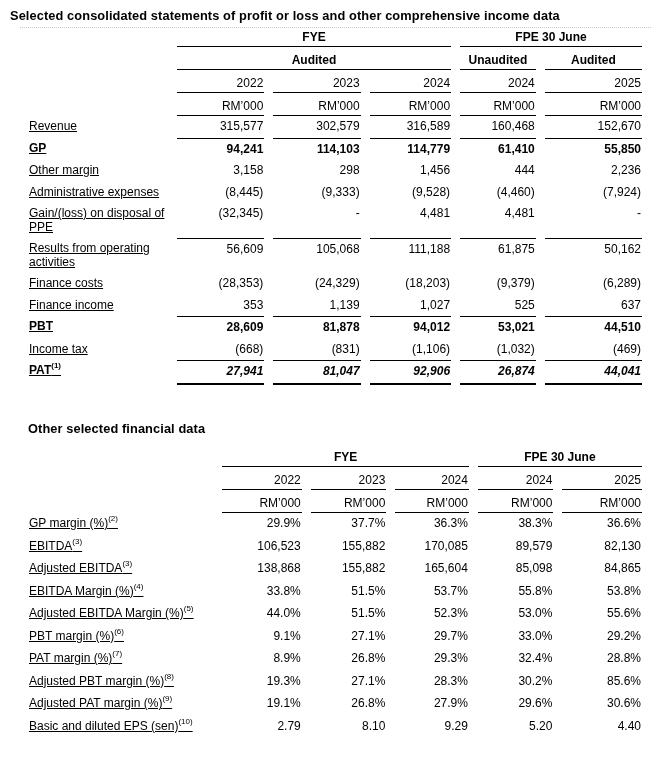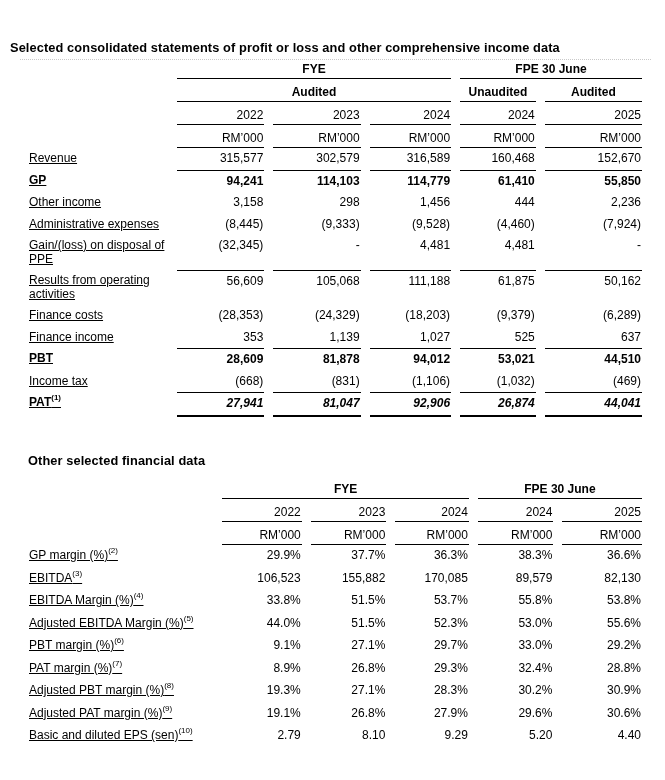--- a/index.html
+++ b/index.html
@@ -4,21 +4,21 @@
 <style>
   * { margin:0; padding:0; box-sizing:border-box; }
   html,body { background:#fff; }
   body {
     width:665px; height:780px; overflow:hidden;
     color:#000;
     font-family:"Liberation Sans", sans-serif;
     font-size:12px;
     -webkit-font-smoothing:antialiased;
   }
-  .page { padding:8px 14px 0 10px;margin-top:32px; }
+  .page { padding:8px 14px 0 10px; }
 
   .doc-title {
     font-size:12.8px; font-weight:bold; line-height:15px;
     letter-spacing:0.1px;
   }
   .doc-title.second { margin:36px 0 0 18px; }
 
   table {
     border-collapse:separate;
     border-spacing:9px 0;
@@ -118,21 +118,21 @@
         </tr>
         <tr>
           <td class="label b">GP</td>
           <td class="num b topline">94,241</td>
           <td class="num b topline">114,103</td>
           <td class="num b topline">114,779</td>
           <td class="num b topline">61,410</td>
           <td class="num b topline">55,850</td>
         </tr>
         <tr>
-          <td class="label">Other income</td>
+          <td class="label">Other margin</td>
           <td class="num">3,158</td>
           <td class="num">298</td>
           <td class="num">1,456</td>
           <td class="num">444</td>
           <td class="num">2,236</td>
         </tr>
         <tr>
           <td class="label">Administrative expenses</td>
           <td class="num">(8,445)</td>
           <td class="num">(9,333)</td>
@@ -244,20 +244,28 @@
         </tr>
         <tr>
           <td class="label">EBITDA<sup>(3)</sup></td>
           <td class="num">106,523</td>
           <td class="num">155,882</td>
           <td class="num">170,085</td>
           <td class="num">89,579</td>
           <td class="num">82,130</td>
         </tr>
         <tr>
+          <td class="label">Adjusted EBITDA<sup>(3)</sup></td>
+          <td class="num">138,868</td>
+          <td class="num">155,882</td>
+          <td class="num">165,604</td>
+          <td class="num">85,098</td>
+          <td class="num">84,865</td>
+        </tr>
+        <tr>
           <td class="label">EBITDA Margin (%)<sup>(4)</sup></td>
           <td class="num">33.8%</td>
           <td class="num">51.5%</td>
           <td class="num">53.7%</td>
           <td class="num">55.8%</td>
           <td class="num">53.8%</td>
         </tr>
         <tr>
           <td class="label">Adjusted EBITDA Margin (%)<sup>(5)</sup></td>
           <td class="num">44.0%</td>
@@ -281,21 +289,21 @@
           <td class="num">29.3%</td>
           <td class="num">32.4%</td>
           <td class="num">28.8%</td>
         </tr>
         <tr>
           <td class="label">Adjusted PBT margin (%)<sup>(8)</sup></td>
           <td class="num">19.3%</td>
           <td class="num">27.1%</td>
           <td class="num">28.3%</td>
           <td class="num">30.2%</td>
-          <td class="num">30.9%</td>
+          <td class="num">85.6%</td>
         </tr>
         <tr>
           <td class="label">Adjusted PAT margin (%)<sup>(9)</sup></td>
           <td class="num">19.1%</td>
           <td class="num">26.8%</td>
           <td class="num">27.9%</td>
           <td class="num">29.6%</td>
           <td class="num">30.6%</td>
         </tr>
         <tr>

